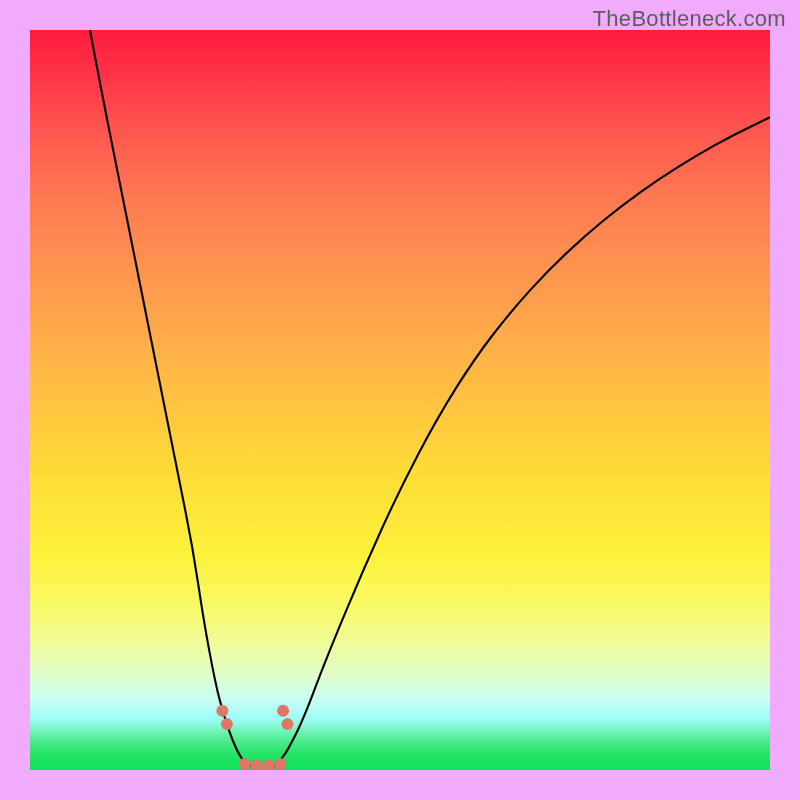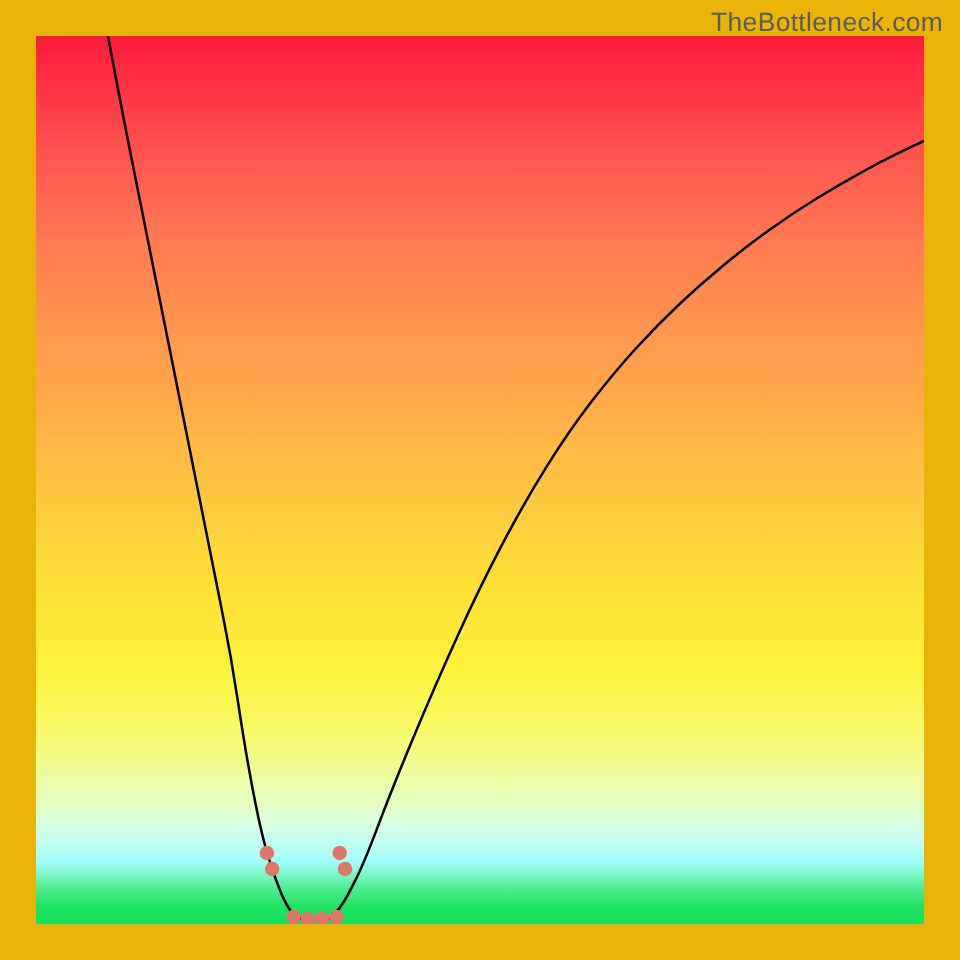--- a/index.html
+++ b/index.html
@@ -6,21 +6,21 @@
     margin: 0;
     padding: 0;
     width: 800px;
     height: 800px;
     overflow: hidden;
     font-family: Arial, Helvetica, sans-serif;
   }
   .outer {
     width: 800px;
     height: 800px;
-    background: #eab308;
+    background: #f0abfc;
     position: relative;
   }
   .watermark {
     position: absolute;
     top: 6px;
     right: 14px;
     color: #5c5c5c;
     font-size: 22px;
     font-weight: 400;
     letter-spacing: 0.3px;

